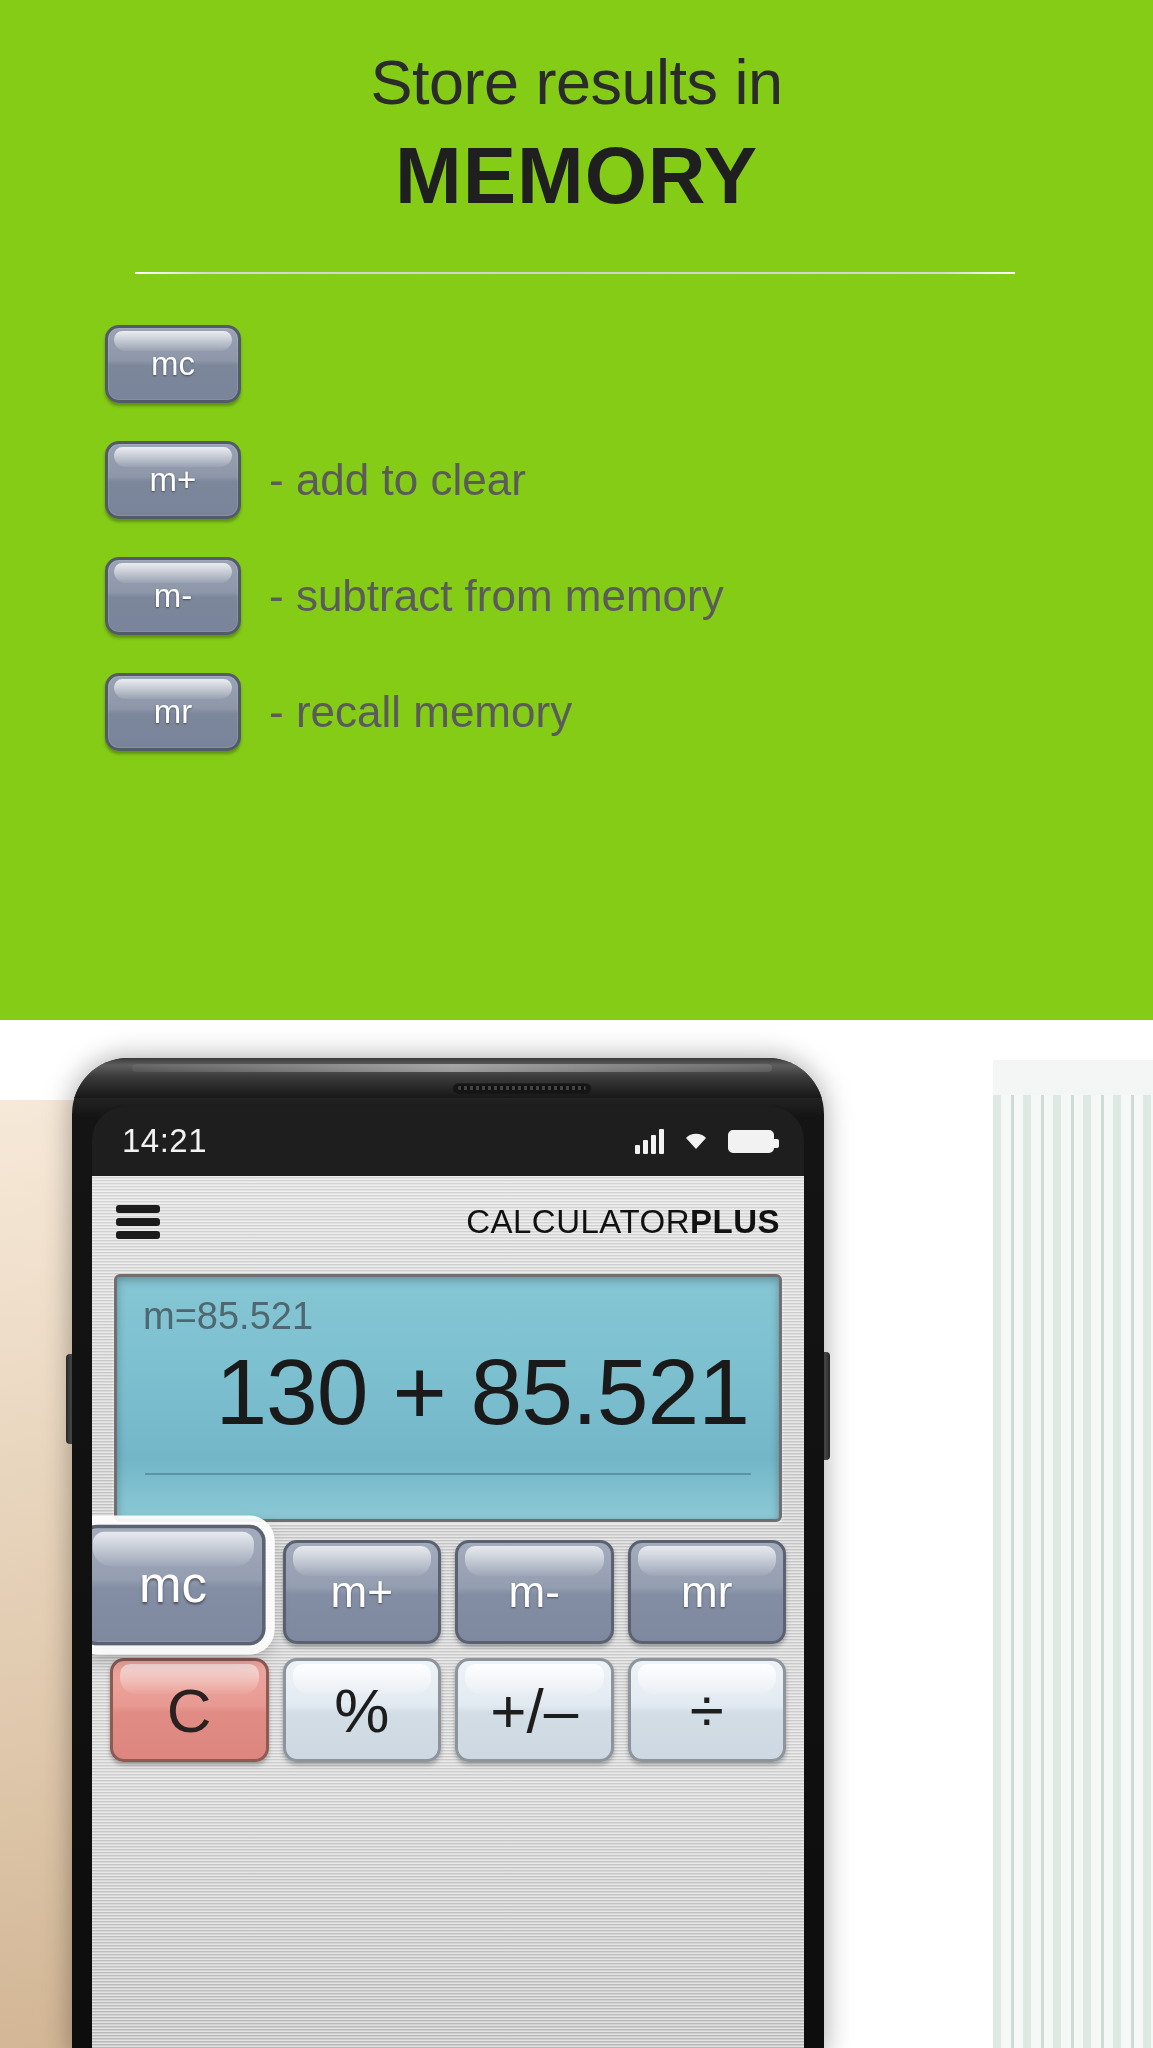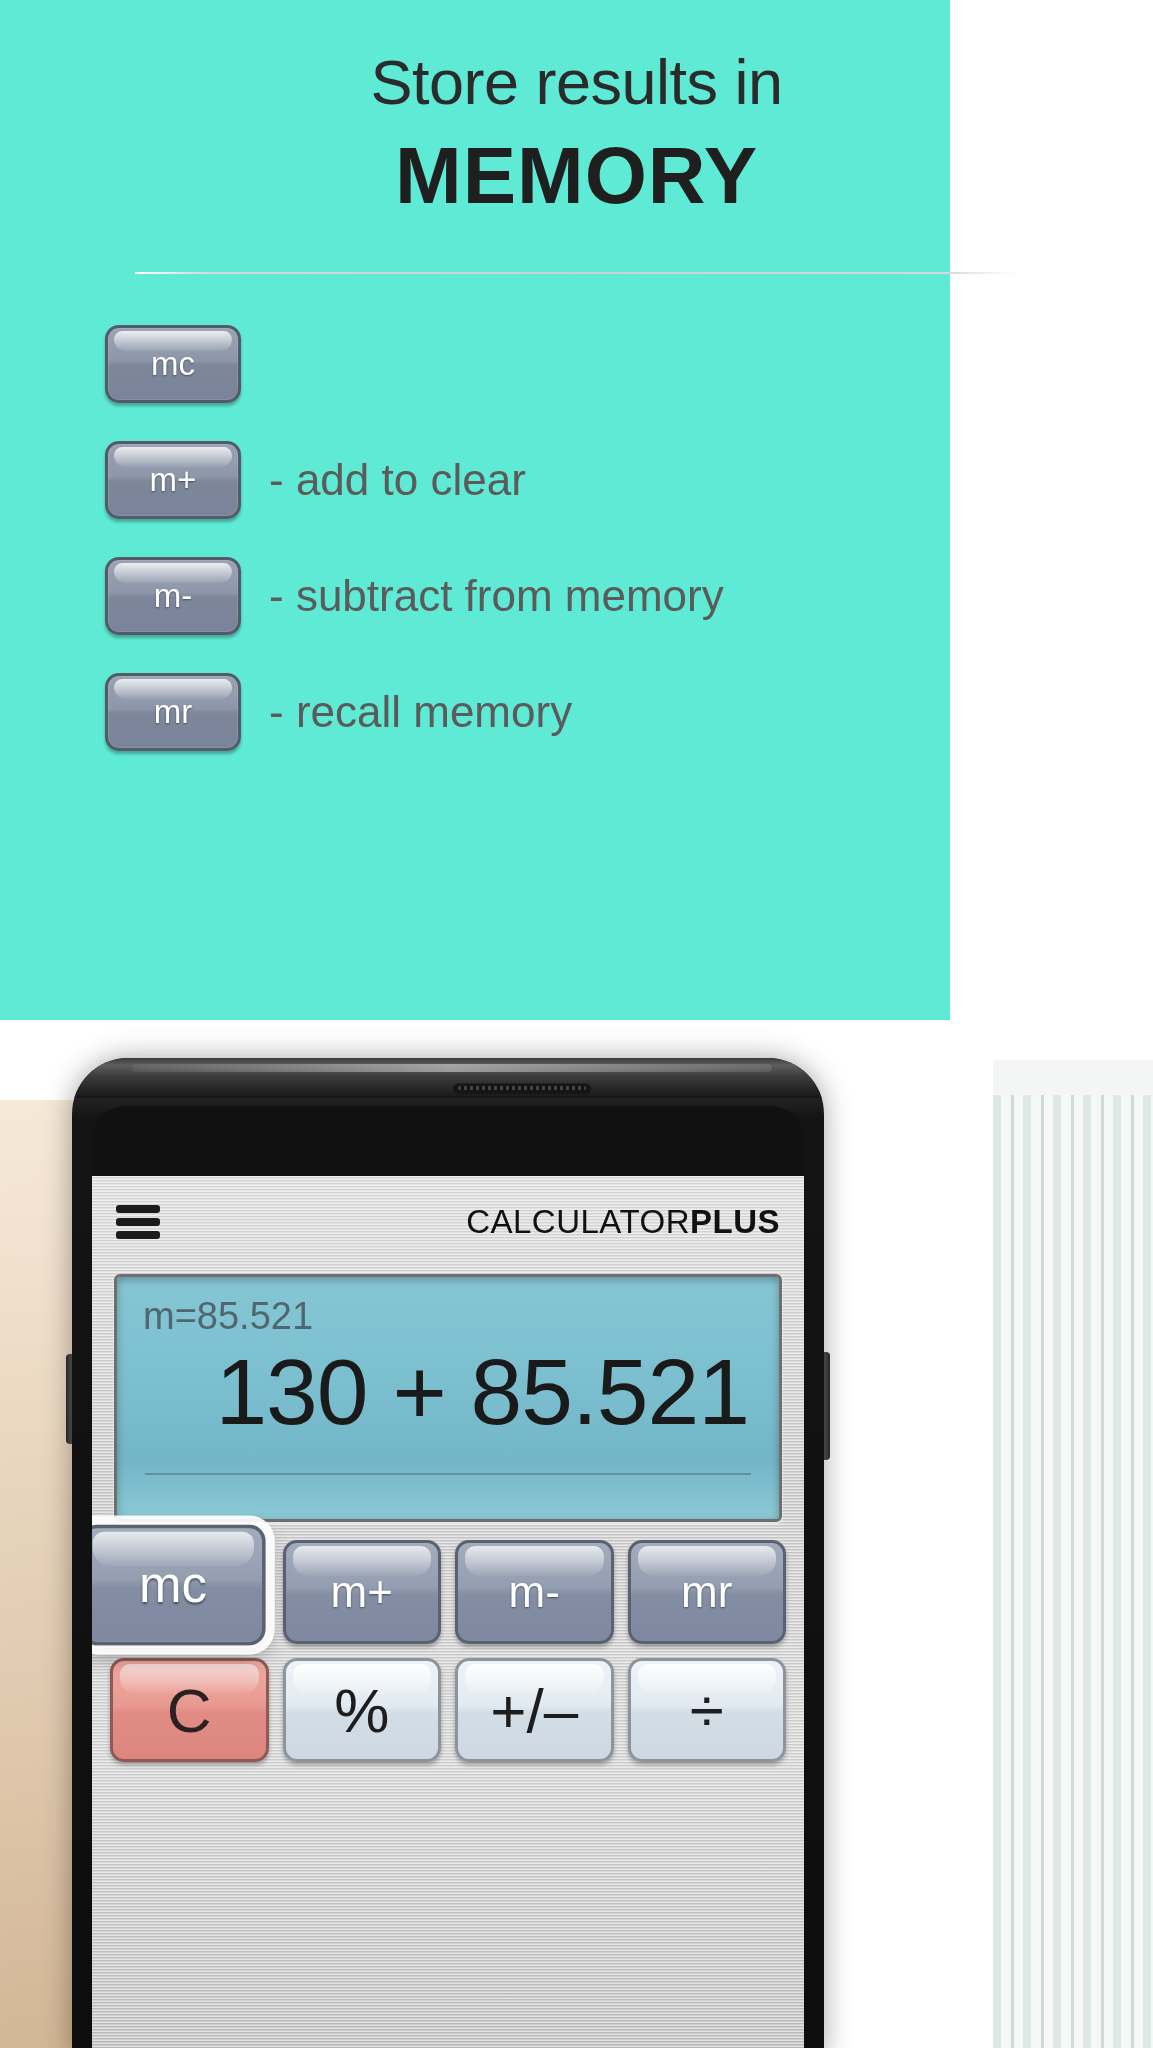--- a/index.html
+++ b/index.html
@@ -4,22 +4,22 @@
 <style>
   html,body{margin:0;padding:0;}
   body{
     width:1153px;height:2048px;position:relative;overflow:hidden;
     background:#ffffff;
     font-family:"Liberation Sans","DejaVu Sans",sans-serif;
   }
 
   
   .promo{
-    position:absolute;left:0;top:0;width:950px;height:1020px;
-    background:#5eead4;
+    position:absolute;left:0;top:0;width:1153px;height:1020px;
+    background:#84cc16;
   }
   .headline-line1{
     position:absolute;left:0;top:48px;width:1153px;text-align:center;
     font-size:63px;line-height:1.1;color:#2b2b2b;font-weight:400;
     letter-spacing:-0.5px;
   }
   .headline-line2{
     position:absolute;left:0;top:132px;width:1153px;text-align:center;
     font-size:80px;line-height:1.1;color:#1f1f1f;font-weight:bold;
     letter-spacing:1px;
@@ -292,20 +292,37 @@
 <div class="side-btn-right"></div>
 
 <div class="phone">
   <div class="phone-topbezel">
     <div class="phone-edge-sheen"></div>
     <div class="earpiece"></div>
   </div>
 
   <div class="screen">
 
+    <div class="statusbar">
+      <div class="status-time">14:21</div>
+      <div class="status-icons">
+        <span class="ico-signal">
+          <i></i>
+            <i></i>
+            <i></i>
+            <i></i>
+        </span>
+        <span>
+          <svg width="32" height="24" viewBox="0 0 32 24">
+            <path d="M16 22 L6 11 a14 14 0 0 1 20 0 Z" fill="#f2f2f2"></path>
+          </svg>
+        </span>
+        <span class="ico-battery"></span>
+      </div>
+    </div>
 
     <div class="app">
 
       <div class="appbar">
         <div class="hamburger">
           <span></span>
             <span></span>
             <span></span>
         </div>
         <div class="brand">

